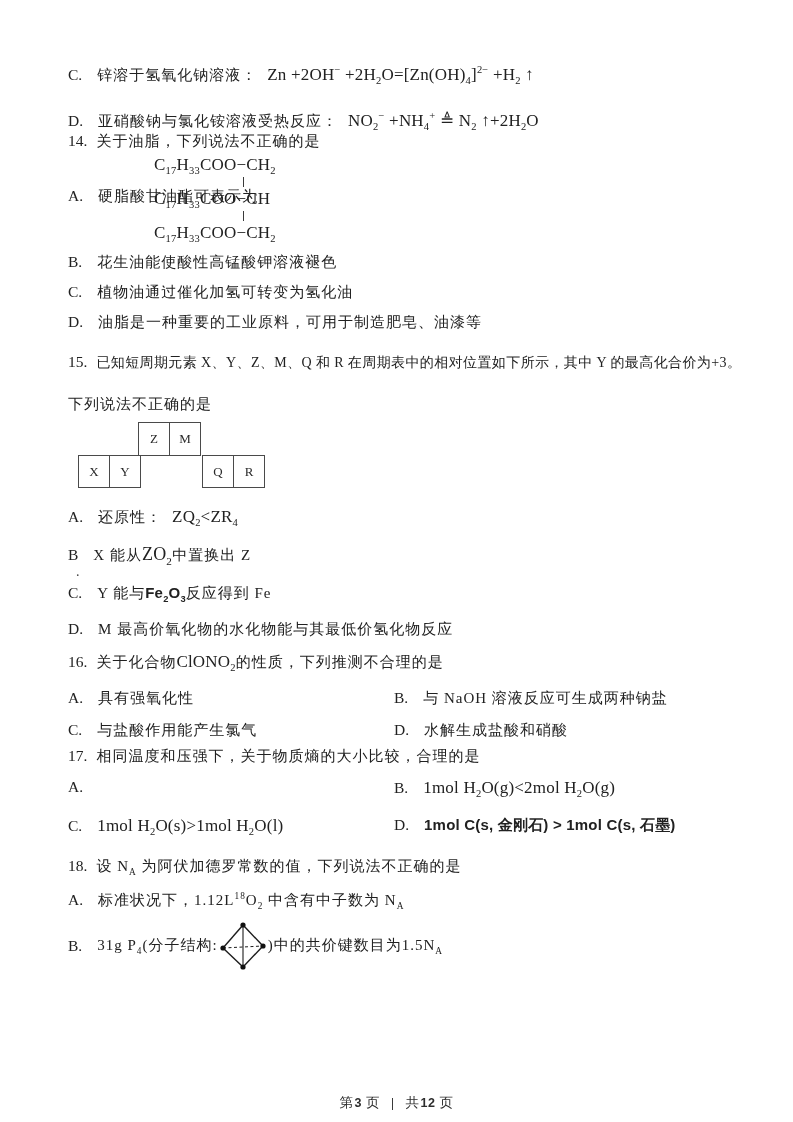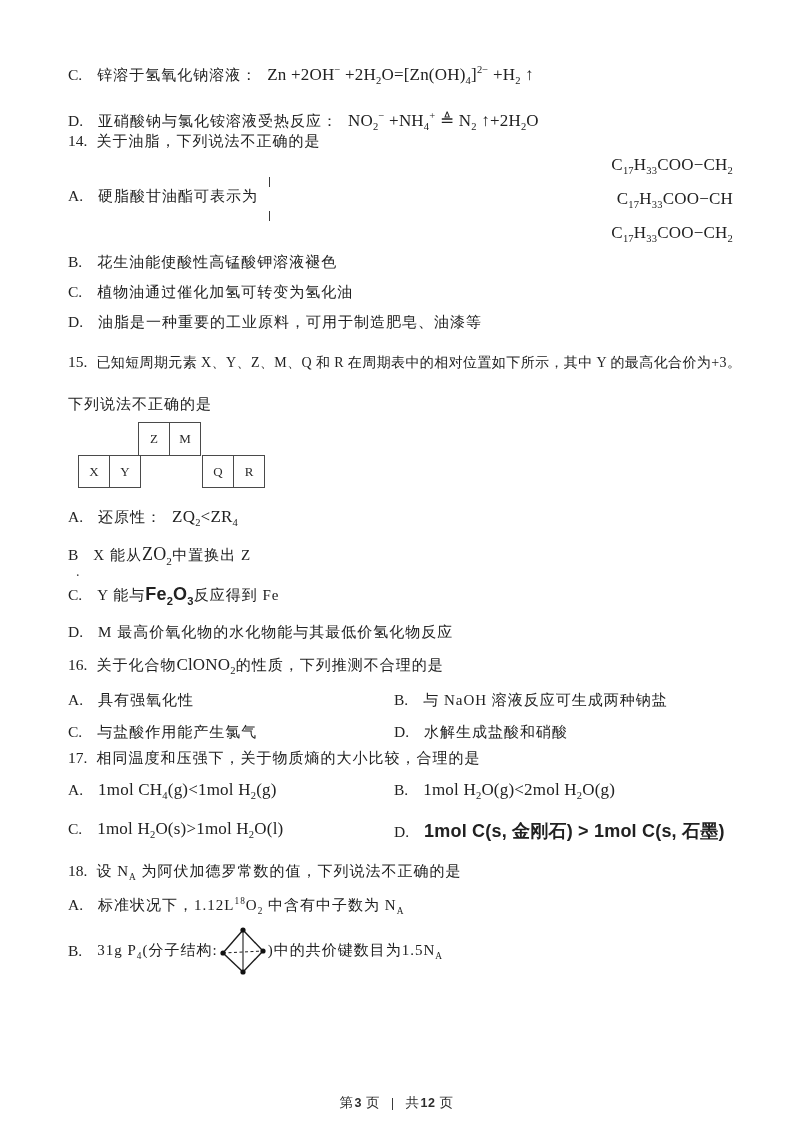--- a/index.html
+++ b/index.html
@@ -10,27 +10,27 @@
   }
   .content { padding:56px 60px 0 68px; }
   .line { display:flex; align-items:baseline; white-space:nowrap; }
   .opt-label { flex:0 0 auto; margin-right:15px; font-size:15.5px; }
   .qnum { flex:0 0 auto; margin-right:9px; font-size:15.5px; }
   .cn { font-size:15px; letter-spacing:1px; }
   .cn-tight { font-size:14px; letter-spacing:0.4px; }
   .formula { font-size:17px; white-space:nowrap; letter-spacing:0.2px; }
   .formula-lg { font-size:18px; }
   .formula sub, .formula sup, .cn sub, .cn sup, .sans sub { font-size:62%; }
-  .sans { font-family:"Liberation Sans","DejaVu Sans",sans-serif; font-weight:600; font-size:18px; letter-spacing:0.2px; }
+  .sans { font-family:"Liberation Sans","DejaVu Sans",sans-serif; font-weight:600; font-size:15px; letter-spacing:0.2px; }
   .gap-l { margin-left:10px; }
 
   
   .q14a { position:relative; height:94px; margin-left:0; }
   .q14a-text { position:absolute; left:0; top:34px; display:flex; align-items:baseline; white-space:nowrap; }
-  .struct { margin-left:112px; font-size:16px;text-align:right; }
+  .struct { margin-left:86px; font-size:16px; }
   .struct .sline { line-height:24px; height:24px; white-space:nowrap; }
   .struct .vbar { width:1px; height:10px; background:#3a3a3a; margin-left:89px; }
 
   
   .ptable { position:relative; width:200px; height:68px; margin:8px 0 0 10px; }
   .pcell {
     position:absolute; width:32px; height:34px; border:1px solid #4a4a4a;
     display:flex; align-items:center; justify-content:center;
     font-size:13px; color:#2a2a2a; box-sizing:border-box; background:#fff;
   }
@@ -171,21 +171,20 @@
       </div>
     </div>
 
     <div class="line" style="margin-top:7px;">
       <span class="qnum">17.</span>
       <span class="cn">相同温度和压强下，关于物质熵的大小比较，合理的是</span>
     </div>
     <div class="row2" style="margin-top:12px;">
       <div class="col-l">
         <span class="opt-label">A.</span>
-        <span class="formula">1mol CH<sub>4</sub>(g)&lt;1mol H<sub>2</sub>(g)</span>
       </div>
       <div class="col-r">
         <span class="opt-label">B.</span>
         <span class="formula">1mol H<sub>2</sub>O(g)&lt;2mol H<sub>2</sub>O(g)</span>
       </div>
     </div>
     <div class="row2" style="margin-top:17px;">
       <div class="col-l">
         <span class="opt-label">C.</span>
         <span class="formula">1mol H<sub>2</sub>O(s)&gt;1mol H<sub>2</sub>O(l)</span>

